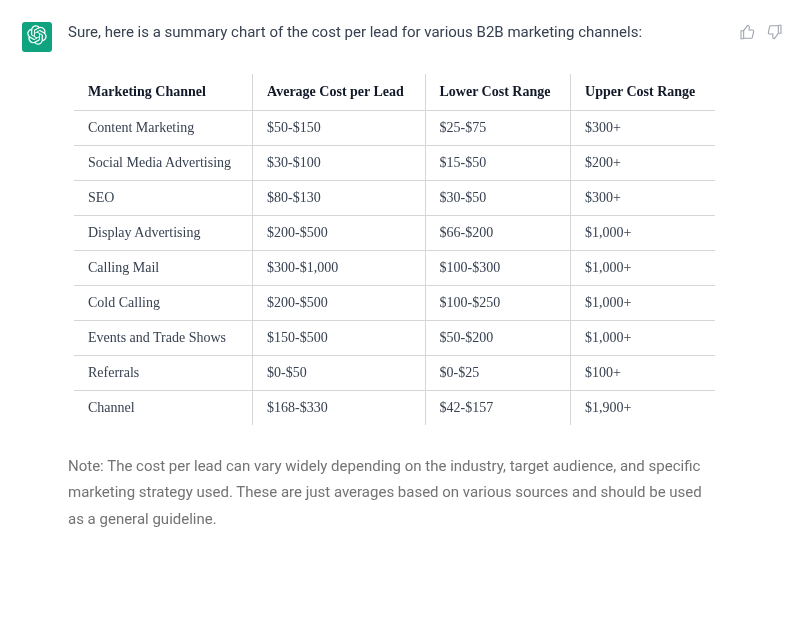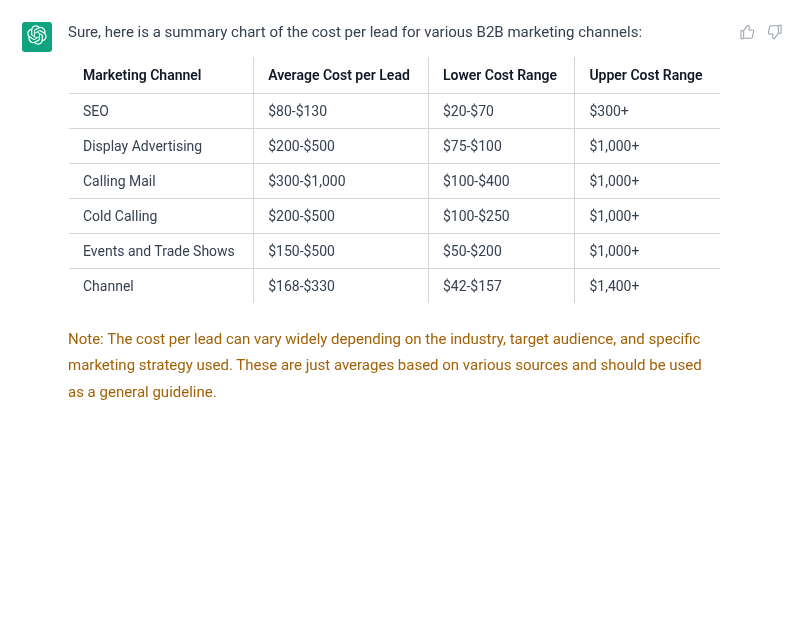--- a/index.html
+++ b/index.html
@@ -36,21 +36,21 @@
       fill: #ffffff;
     }
     .content {
       flex: 1;
       min-width: 0;
     }
     .intro {
       font-size: 15px;
       line-height: 1.6;
       color: #374151;
-      margin-bottom: 12px;
+      margin-bottom: 24px;
     }
     .actions {
       display: flex;
       gap: 8px;
       flex-shrink: 0;
       margin-top: 4px;
       color: #9ca3af;
     }
     .action-btn {
       width: 20px;
@@ -66,42 +66,43 @@
       height: 16px;
       stroke: currentColor;
       fill: none;
       stroke-width: 1.6;
     }
     table {
       width: 100%;
       border-collapse: collapse;
       font-size: 14px;
       color: #374151;
-      border: 1px solid #be185d;
+      border: 6px solid #be185d;
       border-radius: 4px;
       overflow: hidden;
+      font-family: Liberation Serif, serif;
     }
     th, td {
       border: 1px solid #d6d6d6;
       text-align: left;
       padding: 9px 14px;
       vertical-align: middle;
     }
     th {
       background: #ffffff;
       font-weight: 600;
       font-size: 14px;
       color: #111827;
       padding: 10px 14px;
     }
     .note {
       margin-top: 22px;
       font-size: 15px;
       line-height: 1.75;
-      color: #a16207;
+      color: #737373;
     }
   </style>
 </head>
 <body>
 
 <div class="message">
   <div class="avatar">
     <span>
       <svg viewBox="0 0 41 41" xmlns="http://www.w3.org/2000/svg">
           <path d="M37.532 16.87a9.963 9.963 0 0 0-.856-8.184 10.078 10.078 0 0 0-10.855-4.835A9.964 9.964 0 0 0 18.306.5a10.08 10.08 0 0 0-9.614 6.977 9.967 9.967 0 0 0-6.664 4.834 10.08 10.08 0 0 0 1.24 11.817 9.965 9.965 0 0 0 .856 8.185 10.079 10.079 0 0 0 10.855 4.835 9.965 9.965 0 0 0 7.516 3.35 10.078 10.078 0 0 0 9.617-6.981 9.967 9.967 0 0 0 6.663-4.834 10.079 10.079 0 0 0-1.243-11.813ZM22.498 37.886a7.474 7.474 0 0 1-4.799-1.735c.061-.033.168-.091.237-.134l7.964-4.6a1.294 1.294 0 0 0 .655-1.134V19.054l3.366 1.944a.12.12 0 0 1 .066.092v9.299a7.505 7.505 0 0 1-7.49 7.496ZM6.392 31.006a7.471 7.471 0 0 1-.894-5.023c.06.036.162.099.237.141l7.964 4.6a1.297 1.297 0 0 0 1.308 0l9.724-5.614v3.888a.12.12 0 0 1-.048.103l-8.051 4.649a7.504 7.504 0 0 1-10.24-2.744ZM4.297 13.62A7.469 7.469 0 0 1 8.2 10.333c0 .068-.004.19-.004.274v9.201a1.294 1.294 0 0 0 .654 1.132l9.723 5.614-3.366 1.944a.12.12 0 0 1-.114.01L7.04 23.856a7.504 7.504 0 0 1-2.743-10.237Zm27.658 6.437-9.724-5.615 3.367-1.943a.121.121 0 0 1 .113-.01l8.052 4.648a7.498 7.498 0 0 1-1.158 13.528v-9.476a1.293 1.293 0 0 0-.65-1.132Zm3.35-5.043c-.059-.037-.162-.099-.236-.141l-7.965-4.6a1.298 1.298 0 0 0-1.308 0l-9.723 5.614v-3.888a.12.12 0 0 1 .048-.103l8.05-4.645a7.497 7.497 0 0 1 11.135 7.763Zm-21.063 6.929-3.367-1.944a.12.12 0 0 1-.065-.092v-9.299a7.497 7.497 0 0 1 12.293-5.756 6.94 6.94 0 0 0-.236.134l-7.965 4.6a1.294 1.294 0 0 0-.654 1.132l-.006 11.225Zm1.829-3.943 4.33-2.501 4.332 2.5v5l-4.331 2.5-4.331-2.5V18Z"></path>
@@ -116,54 +117,72 @@
       <thead>
         <tr>
           <th>Marketing Channel</th>
           <th>Average Cost per Lead</th>
           <th>Lower Cost Range</th>
           <th>Upper Cost Range</th>
         </tr>
       </thead>
       <tbody id="table-body">
           <tr>
+            <td>Content Marketing</td>
+            <td>$50-$150</td>
+            <td>$25-$75</td>
+            <td>$300+</td>
+          </tr>
+          <tr>
+            <td>Social Media Advertising</td>
+            <td>$30-$100</td>
+            <td>$15-$50</td>
+            <td>$200+</td>
+          </tr>
+          <tr>
             <td>SEO</td>
             <td>$80-$130</td>
-            <td>$20-$70</td>
+            <td>$30-$50</td>
             <td>$300+</td>
           </tr>
           <tr>
             <td>Display Advertising</td>
             <td>$200-$500</td>
-            <td>$75-$100</td>
+            <td>$66-$200</td>
             <td>$1,000+</td>
           </tr>
           <tr>
             <td>Calling Mail</td>
             <td>$300-$1,000</td>
-            <td>$100-$400</td>
+            <td>$100-$300</td>
             <td>$1,000+</td>
           </tr>
           <tr>
             <td>Cold Calling</td>
             <td>$200-$500</td>
             <td>$100-$250</td>
             <td>$1,000+</td>
           </tr>
           <tr>
             <td>Events and Trade Shows</td>
             <td>$150-$500</td>
             <td>$50-$200</td>
             <td>$1,000+</td>
           </tr>
           <tr>
+            <td>Referrals</td>
+            <td>$0-$50</td>
+            <td>$0-$25</td>
+            <td>$100+</td>
+          </tr>
+          <tr>
             <td>Channel</td>
             <td>$168-$330</td>
             <td>$42-$157</td>
-            <td>$1,400+</td>
+            <td>$1,900+</td>
           </tr>
         </tbody>
     </table>
 
     <p class="note">Note: The cost per lead can vary widely depending on the industry, target audience, and specific marketing strategy used. These are just averages based on various sources and should be used as a general guideline.</p>
   </div>
 
   <div class="actions">
     <div class="action-btn">
       <span>

